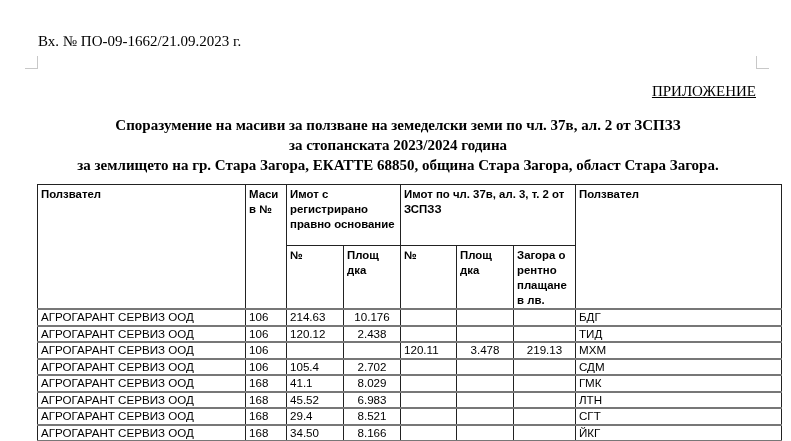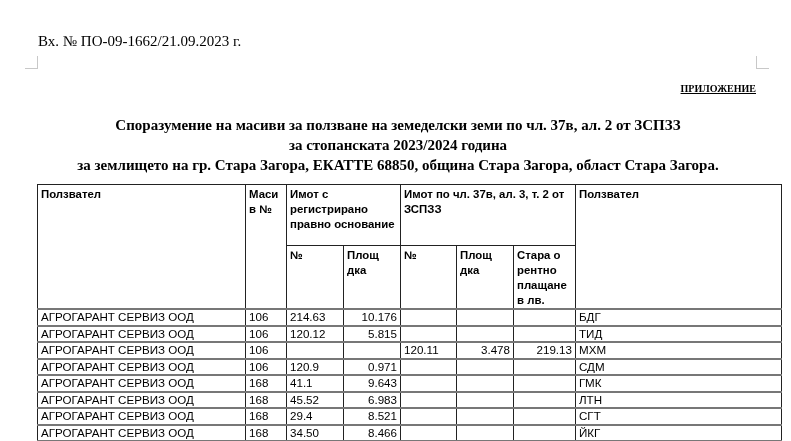--- a/index.html
+++ b/index.html
@@ -2,28 +2,28 @@
 <html><head>
 <meta charset="utf-8">
 <style>
   html, body { margin: 0; padding: 0; background: #ffffff; }
   body { width: 791px; height: 441px; overflow: hidden; position: relative; font-family: "Liberation Serif", serif; color: #000; }
   .page { position: absolute; left: 0; top: 0; width: 791px; height: 441px; }
   .corner { position: absolute; width: 12px; height: 12px; border-color: #c8c8c8; border-style: solid; border-width: 0; }
   .corner.tl { left: 25px; top: 56px; border-right-width: 1px; border-bottom-width: 1px; }
   .corner.tr { left: 756px; top: 56px; border-left-width: 1px; border-bottom-width: 1px; }
   .ref { position: absolute; left: 38px; top: 33px; font-size: 15px; }
-  .appendix { position: absolute; right: 35px; top: 83px; font-size: 10px; font-weight: bold; text-decoration: underline; }
+  .appendix { position: absolute; right: 35px; top: 83px; font-size: 15px; font-weight: normal; text-decoration: underline; }
   .title { position: absolute; left: 0; top: 117px; width: 796px; text-align: center; font-weight: bold; font-size: 15px; line-height: 20px; }
   .title div { height: 20px; line-height: 17px; }
   table.grid { position: absolute; left: 37px; top: 184px; border-collapse: collapse; font-family: "Liberation Sans", sans-serif; font-size: 11.4px; table-layout: fixed; }
   table.grid th, table.grid td { border: 1px solid #222; padding: 0 3px; overflow: hidden; white-space: nowrap; }
   table.grid th { font-weight: bold; vertical-align: top; text-align: left; white-space: normal; line-height: 15px; padding-top: 2px; }
   table.grid td { height: 14.5px; line-height: 14px; font-size: 11.6px; border-top: 2px solid #777; }
-  td.num { text-align: right; }
+  td.num { text-align: center; }
   th.hdr-top { height: 58px; }
   th.hdr-sub { height: 58px; }
 </style>
 </head>
 <body>
 
 <div class="page">
   <div class="corner tl"></div>
   <div class="corner tr"></div>
 
@@ -53,69 +53,69 @@
         <th rowspan="2">Маси в №</th>
         <th colspan="2" class="hdr-top">Имот с регистрирано правно основание</th>
         <th colspan="3" class="hdr-top">Имот по чл. 37в, ал. 3, т. 2 от ЗСПЗЗ</th>
         <th rowspan="2">Ползвател</th>
       </tr>
       <tr>
         <th class="hdr-sub">№</th>
         <th class="hdr-sub">Площ дка</th>
         <th class="hdr-sub">№</th>
         <th class="hdr-sub">Площ дка</th>
-        <th class="hdr-sub">Стара о рентно плащане в лв.</th>
+        <th class="hdr-sub">Загора о рентно плащане в лв.</th>
       </tr>
     </thead>
     <tbody>
       <tr>
         <td>АГРОГАРАНТ СЕРВИЗ ООД</td>
         <td>106</td>
         <td>214.63</td>
         <td class="num">10.176</td>
         <td></td>
         <td class="num"></td>
         <td class="num"></td>
         <td>БДГ</td>
       </tr>
       <tr>
         <td>АГРОГАРАНТ СЕРВИЗ ООД</td>
         <td>106</td>
         <td>120.12</td>
-        <td class="num">5.815</td>
+        <td class="num">2.438</td>
         <td></td>
         <td class="num"></td>
         <td class="num"></td>
         <td>ТИД</td>
       </tr>
       <tr>
         <td>АГРОГАРАНТ СЕРВИЗ ООД</td>
         <td>106</td>
         <td></td>
         <td class="num"></td>
         <td>120.11</td>
         <td class="num">3.478</td>
         <td class="num">219.13</td>
         <td>МХМ</td>
       </tr>
       <tr>
         <td>АГРОГАРАНТ СЕРВИЗ ООД</td>
         <td>106</td>
-        <td>120.9</td>
-        <td class="num">0.971</td>
+        <td>105.4</td>
+        <td class="num">2.702</td>
         <td></td>
         <td class="num"></td>
         <td class="num"></td>
         <td>СДМ</td>
       </tr>
       <tr>
         <td>АГРОГАРАНТ СЕРВИЗ ООД</td>
         <td>168</td>
         <td>41.1</td>
-        <td class="num">9.643</td>
+        <td class="num">8.029</td>
         <td></td>
         <td class="num"></td>
         <td class="num"></td>
         <td>ГМК</td>
       </tr>
       <tr>
         <td>АГРОГАРАНТ СЕРВИЗ ООД</td>
         <td>168</td>
         <td>45.52</td>
         <td class="num">6.983</td>
@@ -131,21 +131,21 @@
         <td class="num">8.521</td>
         <td></td>
         <td class="num"></td>
         <td class="num"></td>
         <td>СГТ</td>
       </tr>
       <tr>
         <td>АГРОГАРАНТ СЕРВИЗ ООД</td>
         <td>168</td>
         <td>34.50</td>
-        <td class="num">8.466</td>
+        <td class="num">8.166</td>
         <td></td>
         <td class="num"></td>
         <td class="num"></td>
         <td>ЙКГ</td>
       </tr>
       <tr>
         <td>АГРОГАРАНТ СЕРВИЗ ООД</td>
         <td>168</td>
         <td>41.19</td>
         <td class="num">4.785</td>

